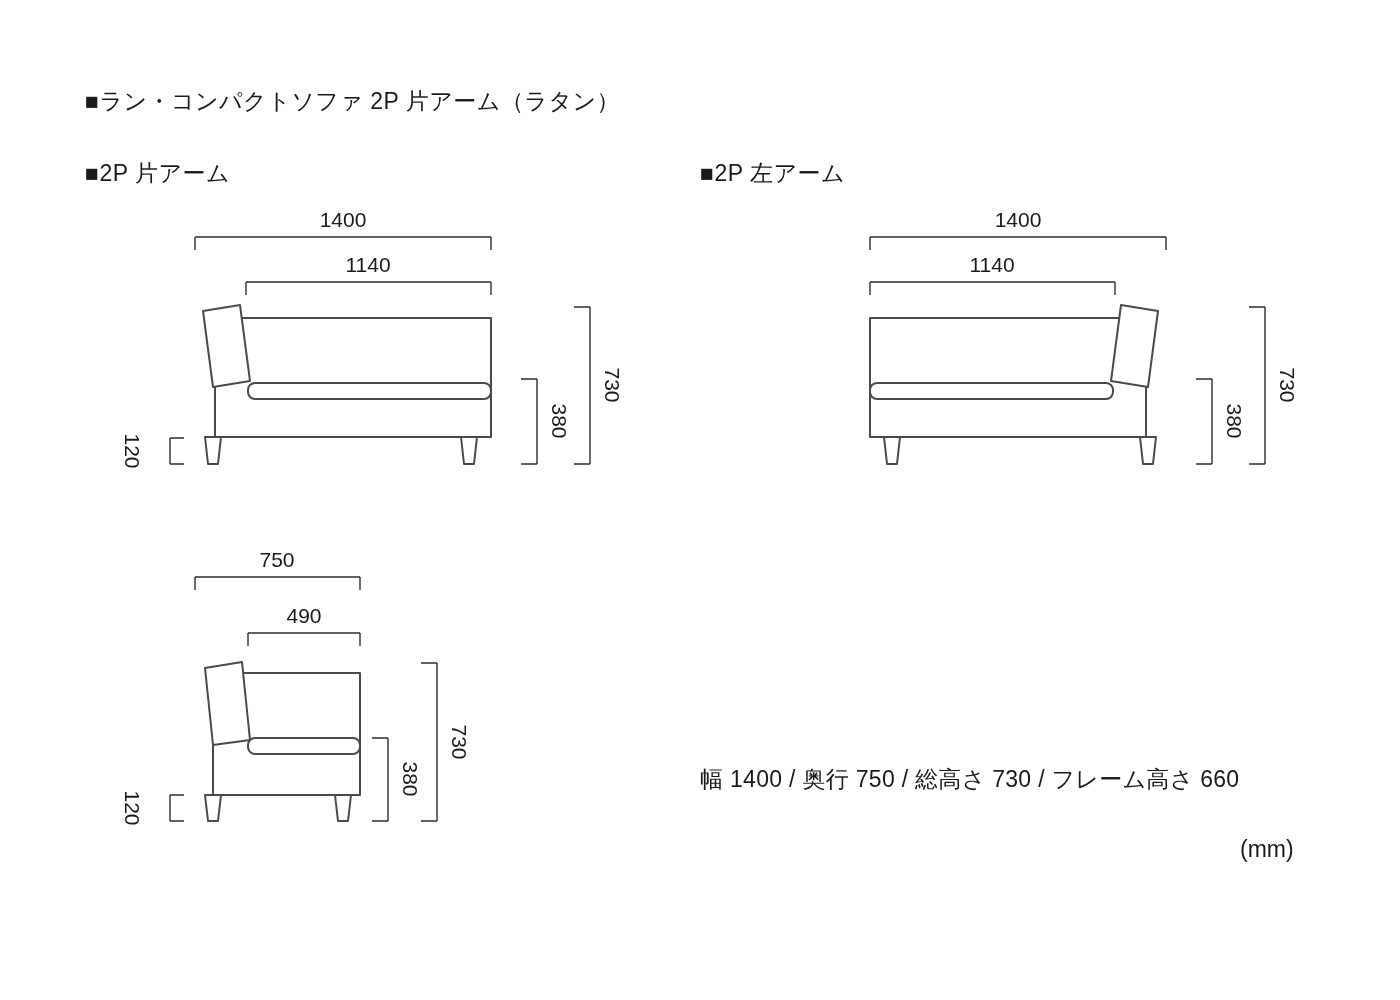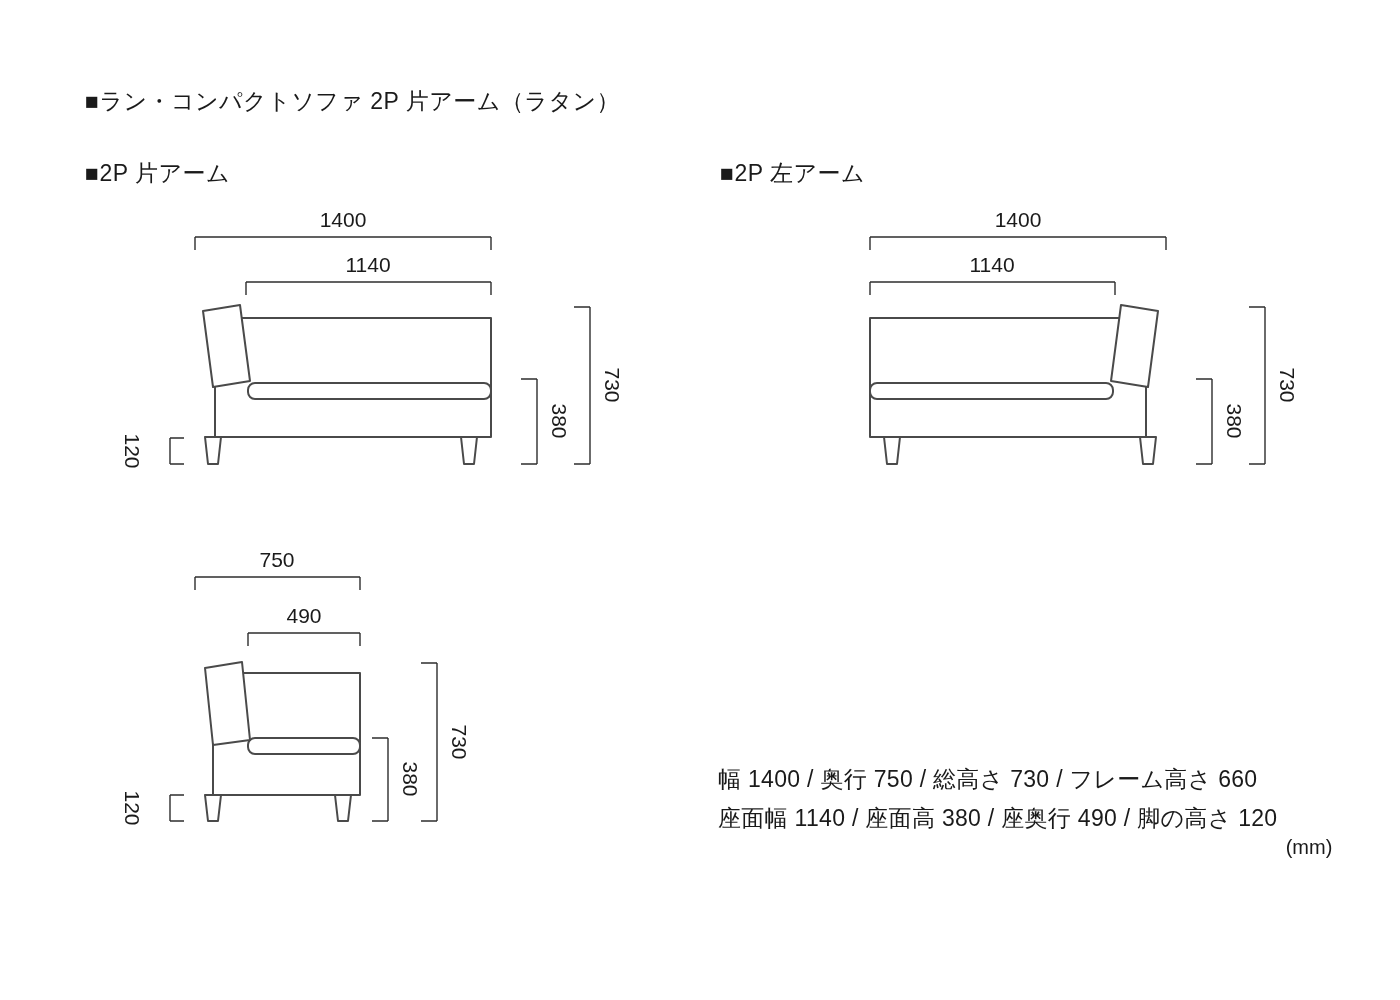--- a/index.html
+++ b/index.html
@@ -13,37 +13,37 @@
   }
   .canvas { position:absolute; inset:0;border-radius:19px; }
   .title {
     position:absolute; left:85px; top:86px;
     font-size:23px; font-weight:normal; letter-spacing:.5px;
   }
   .section-label {
     position:absolute; font-size:23px; letter-spacing:.5px;
   }
   .section-label.right { left:85px; top:158px; }
-  .section-label.left  { left:720px; top:158px; }
+  .section-label.left  { left:700px; top:158px; }
   svg.view { position:absolute; overflow:visible; }
   .sofa rect, .sofa polygon {
     fill:#ffffff; stroke:#4a4a4a; stroke-width:2; stroke-linejoin:round;
   }
   .dim path { fill:none; stroke:#2e2e2e; stroke-width:1.4; }
   .dim text {
     font-size:21px; fill:#1a1a1a;
     font-family:"Liberation Sans","DejaVu Sans",sans-serif;
   }
   .summary {
-    position:absolute; left:718px; top:760px;
+    position:absolute; left:700px; top:760px;
     font-size:23px; line-height:39px; letter-spacing:.3px;
   }
   .unit-note {
     position:absolute; left:1240px; top:836px; width:138px;
-    font-size:20px; text-align:center;
+    font-size:23px; text-align:left;
   }
 </style>
 </head>
 <body>
 
 <div class="canvas">
 
   <div class="title">■ラン・コンパクトソファ 2P 片アーム（ラタン）</div>
 
   <div class="section-label right">■2P 片アーム</div>
@@ -130,18 +130,17 @@
       <text x="318" y="249" text-anchor="middle" transform="rotate(90 318 249)">380</text>
     </g>
     <g class="dim">
       <path d="M85 265 V291 M85 265 h14 M85 291 h14"></path>
       <text x="40" y="278" text-anchor="middle" transform="rotate(90 40 278)">120</text>
     </g>
   </svg>
 
   <div class="summary">
     <div>幅 1400 / 奥行 750 / 総高さ 730 / フレーム高さ 660</div>
-    <div>座面幅 1140 / 座面高 380 / 座奥行 490 / 脚の高さ 120</div>
   </div>
 
   <div class="unit-note">(mm)</div>
 
 </div>
 
 </body></html>

